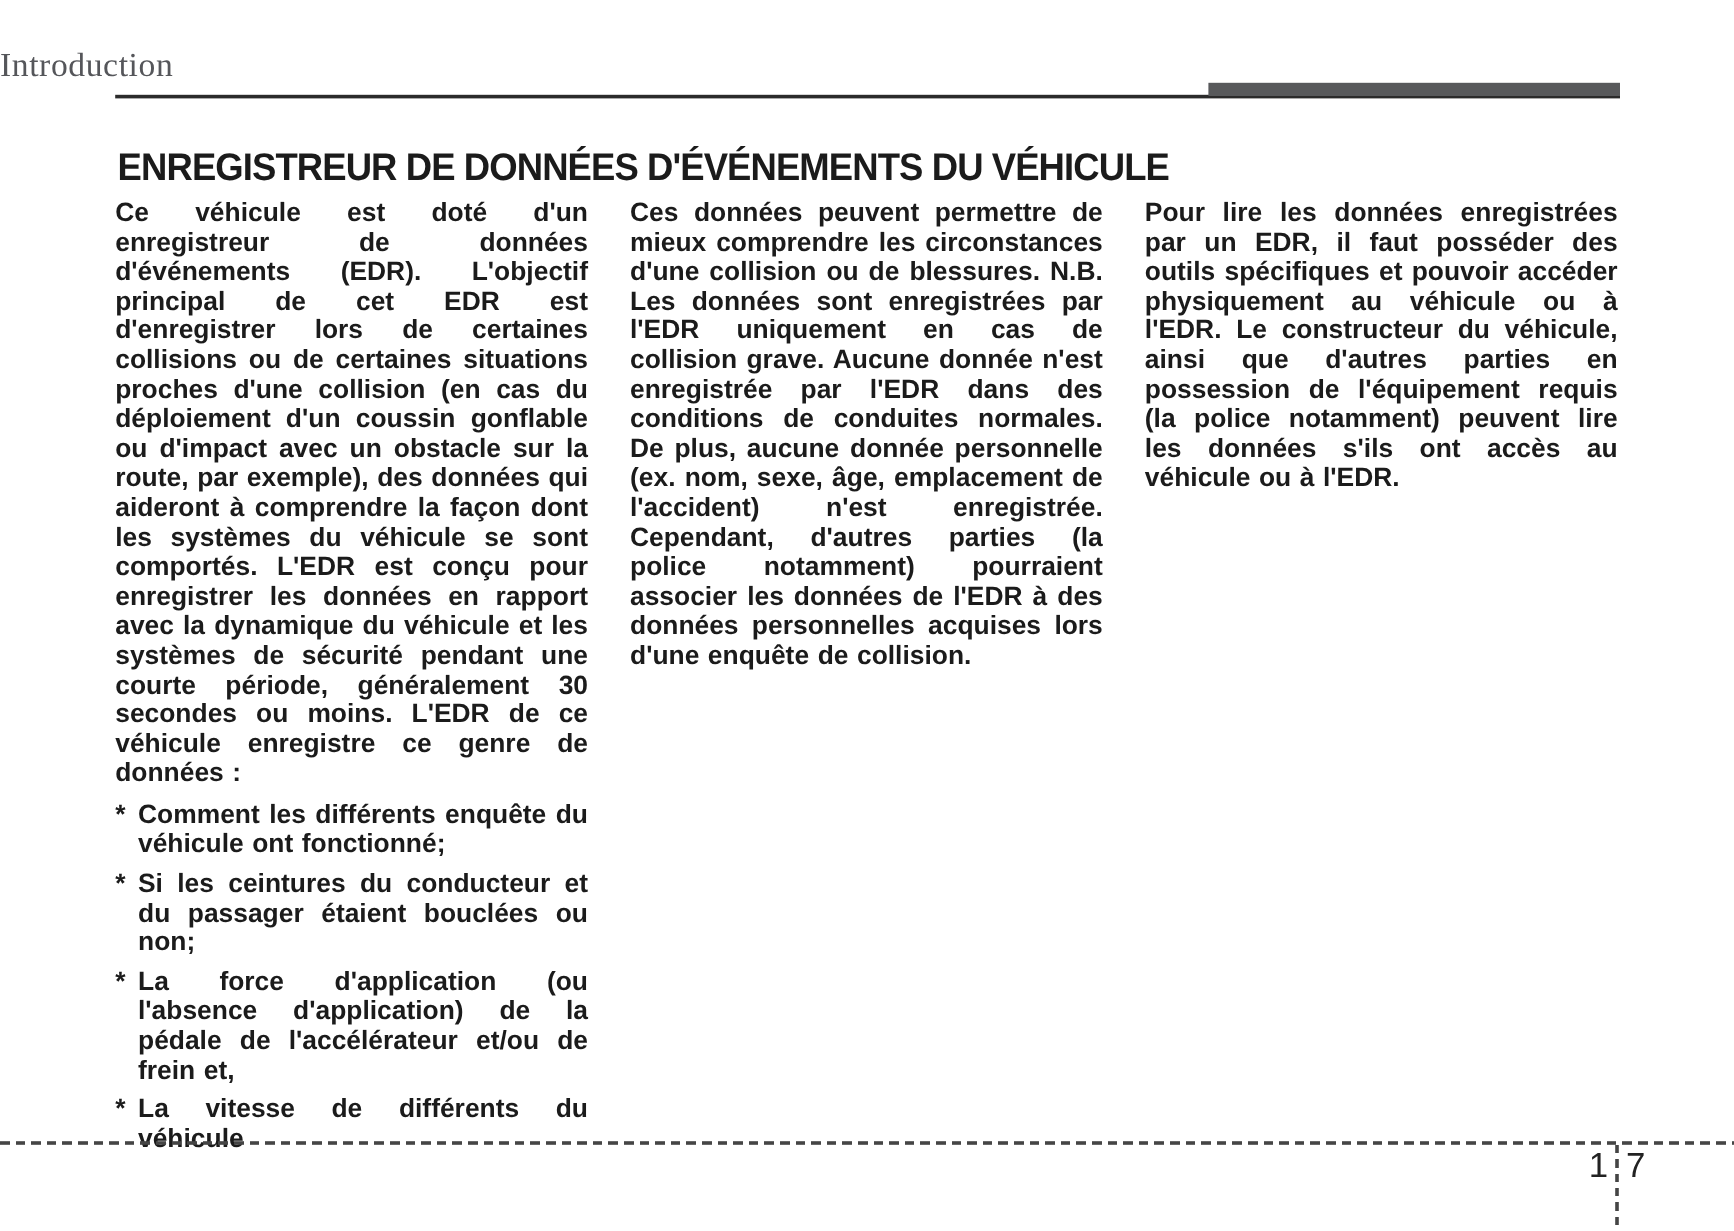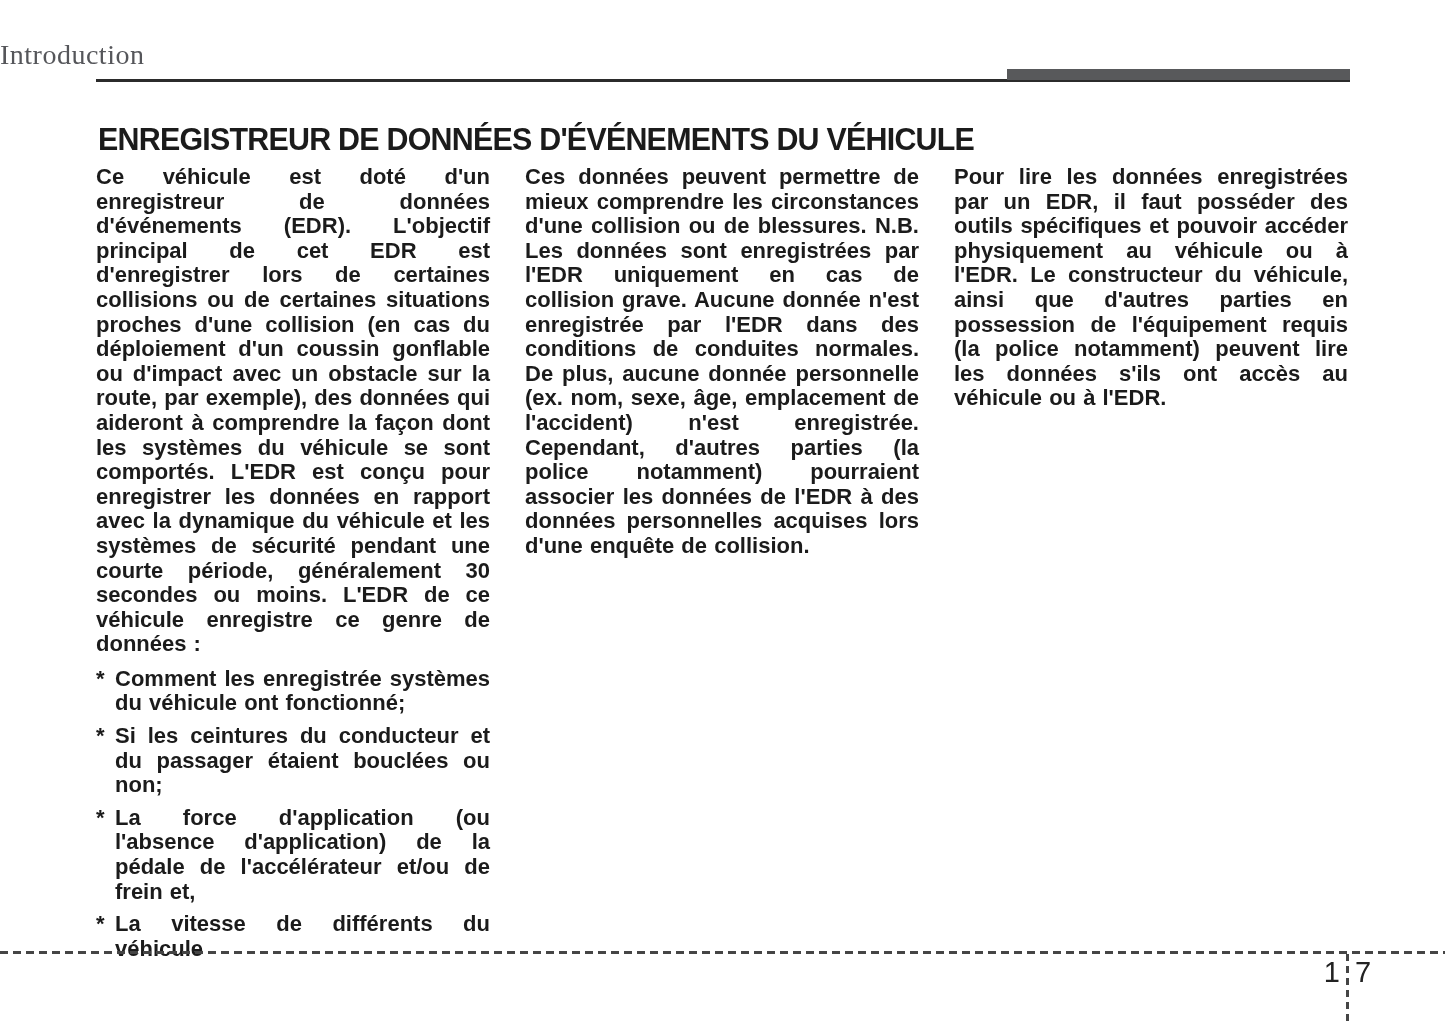--- a/index.html
+++ b/index.html
@@ -151,21 +151,21 @@
 
   <h1 class="page-title">ENREGISTREUR DE DONNÉES D'ÉVÉNEMENTS DU VÉHICULE</h1>
 
   <div class="columns">
 
     <div class="col">
       <p class="body-par">Ce véhicule est doté d'un enregistreur de données d'événements (EDR). L'objectif principal de cet EDR est d'enregistrer lors de certaines collisions ou de certaines situations proches d'une collision (en cas du déploiement d'un coussin gonflable ou d'impact avec un obstacle sur la route, par exemple), des données qui aideront à comprendre la façon dont les systèmes du véhicule se sont comportés. L'EDR est conçu pour enregistrer les données en rapport avec la dynamique du véhicule et les systèmes de sécurité pendant une courte période, généralement 30 secondes ou moins. L'EDR de ce véhicule enregistre ce genre de données :</p>
       <ul class="edr-list">
         <li>
           <span class="marker">*</span>
-          <span>Comment les enregistrée systèmes du véhicule ont fonctionné;</span>
+          <span>Comment les différents enquête du véhicule ont fonctionné;</span>
         </li>
         <li>
           <span class="marker">*</span>
           <span>Si les ceintures du conducteur et du passager étaient bouclées ou non;</span>
         </li>
         <li>
           <span class="marker">*</span>
           <span>La force d'application (ou l'absence d'application) de la pédale de l'accélérateur et/ou de frein et,</span>
         </li>
         <li>

